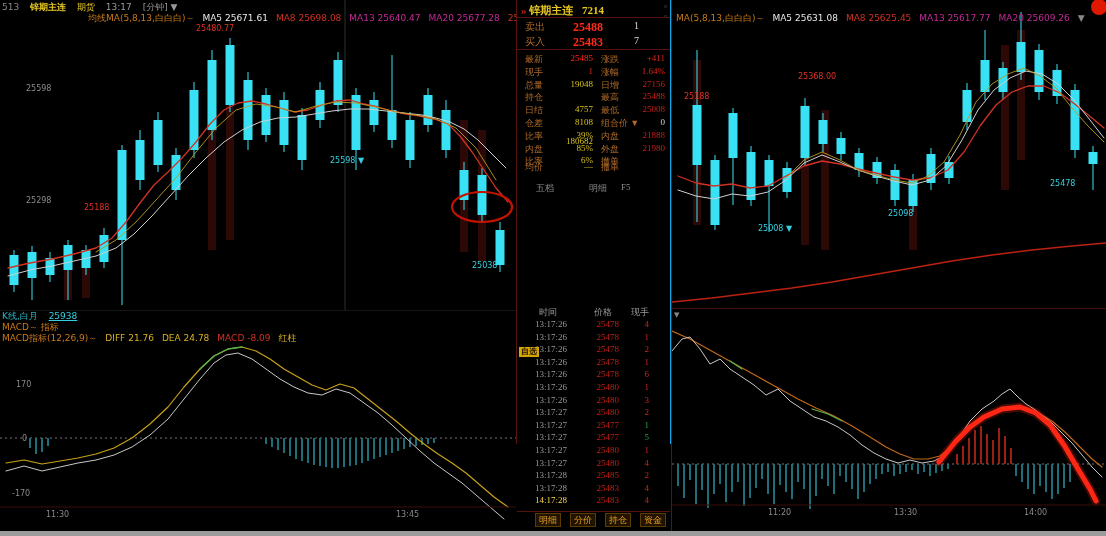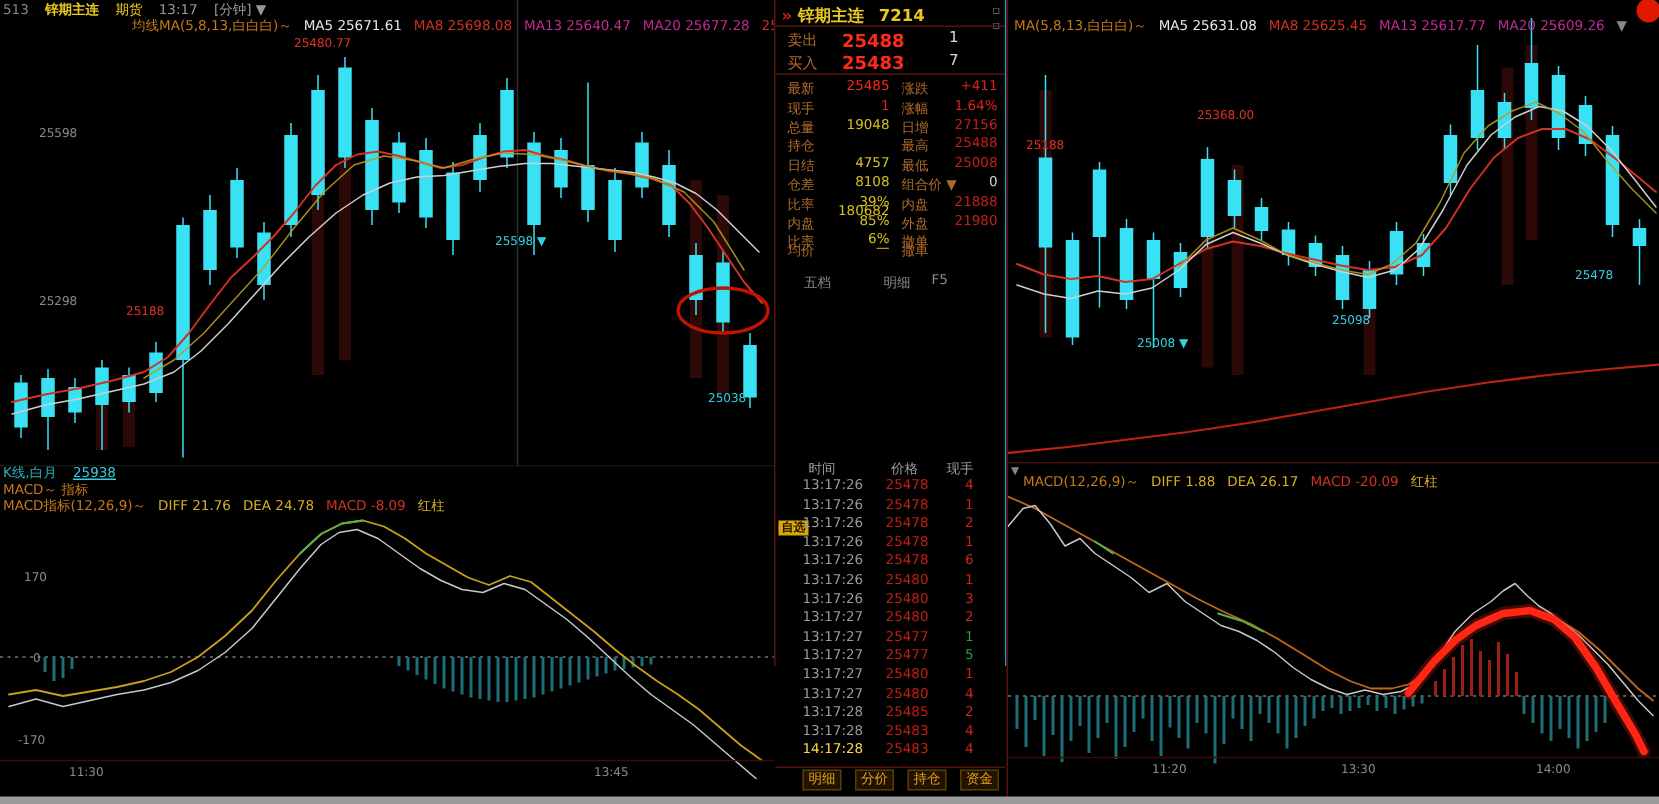--- a/index.html
+++ b/index.html
@@ -3,21 +3,21 @@
 <meta charset="utf-8">
 <style>
   html,body{margin:0;padding:0;background:#000;}
   #app{position:relative;width:1106px;height:536px;background:#000;overflow:hidden;
        font-family:"DejaVu Sans","Liberation Sans",sans-serif;}
   .panel{position:absolute;background:#000;}
   .hdr{position:absolute;white-space:nowrap;font-size:9px;line-height:10px;pointer-events:none;}
   .hdr span{margin-right:8px;}
   svg{display:block;}
   
-  #p-c{left:516px;top:0;width:153px;height:444px;border-left:1px solid #5a140e;border-right:1px solid #0ea5e9;}
+  #p-c{left:516px;top:0;width:153px;height:444px;border-left:1px solid #5a140e;border-right:4px solid #0ea5e9;font-family:Liberation Serif, serif;}
   .sep{position:absolute;left:0;width:100%;height:1px;background:#58120d;}
   .titlerow{position:absolute;top:3px;left:4px;font-size:11px;font-weight:bold;white-space:nowrap;}
   .brow{position:absolute;left:0;width:100%;height:15px;font-size:10px;}
   .brow .lbl{position:absolute;left:8px;color:#b06a28;}
   .brow .val{position:absolute;left:34px;width:52px;text-align:right;font-size:12px;font-weight:bold;color:#ff2a1a;}
   .brow .qty{position:absolute;left:96px;width:26px;text-align:right;color:#d8d8d8;}
   .qrow{position:absolute;left:0;width:100%;height:12px;font-size:9px;}
   .qrow .l1{position:absolute;left:8px;color:#b06a28;}
   .qrow .v1{position:absolute;left:30px;width:46px;text-align:right;}
   .qrow .l2{position:absolute;left:84px;color:#b06a28;}
@@ -528,17 +528,16 @@
         <polyline points="267,153 284,132 298,118 312,108 330,100 348,98 364,104 378,116 392,136 406,160 418,180 424,192" fill="none" stroke="#ff2714" stroke-width="9" opacity="0.25" stroke-linejoin="round" stroke-linecap="round"></polyline>
         <polyline points="267,153 284,132 298,118 312,108 330,100 348,98 364,104 378,116 392,136 406,160 418,180 424,192" fill="none" stroke="#ff2714" stroke-width="5" opacity="1" stroke-linejoin="round" stroke-linecap="round"></polyline>
         <line x1="0" y1="196" x2="435" y2="196" stroke="#3c0c08" stroke-width="1"></line>
         <text x="96" y="206" fill="#8a8a8a" font-size="8">11:20</text>
         <text x="222" y="206" fill="#8a8a8a" font-size="8">13:30</text>
         <text x="352" y="206" fill="#8a8a8a" font-size="8">14:00</text>
       </svg>
     <div class="hdr" style="top:0;left:2px;">
       <span class="caret" style="font-size:7px">▼</span>
     </div>
-    <div class="hdr" id="ri-legend" style="top:8px;left:10px;"><span style="color: rgb(200, 120, 24);">MACD(12,26,9)～</span><span style="color: rgb(216, 176, 32);">DIFF 1.88</span><span style="color: rgb(216, 176, 32);">DEA 26.17</span><span style="color: rgb(208, 50, 36);">MACD -20.09</span><span style="color: rgb(216, 176, 32);">红柱</span></div>
   </div>
 
   <div id="bottom-edge"></div>
 </div>
 
 </body></html>

